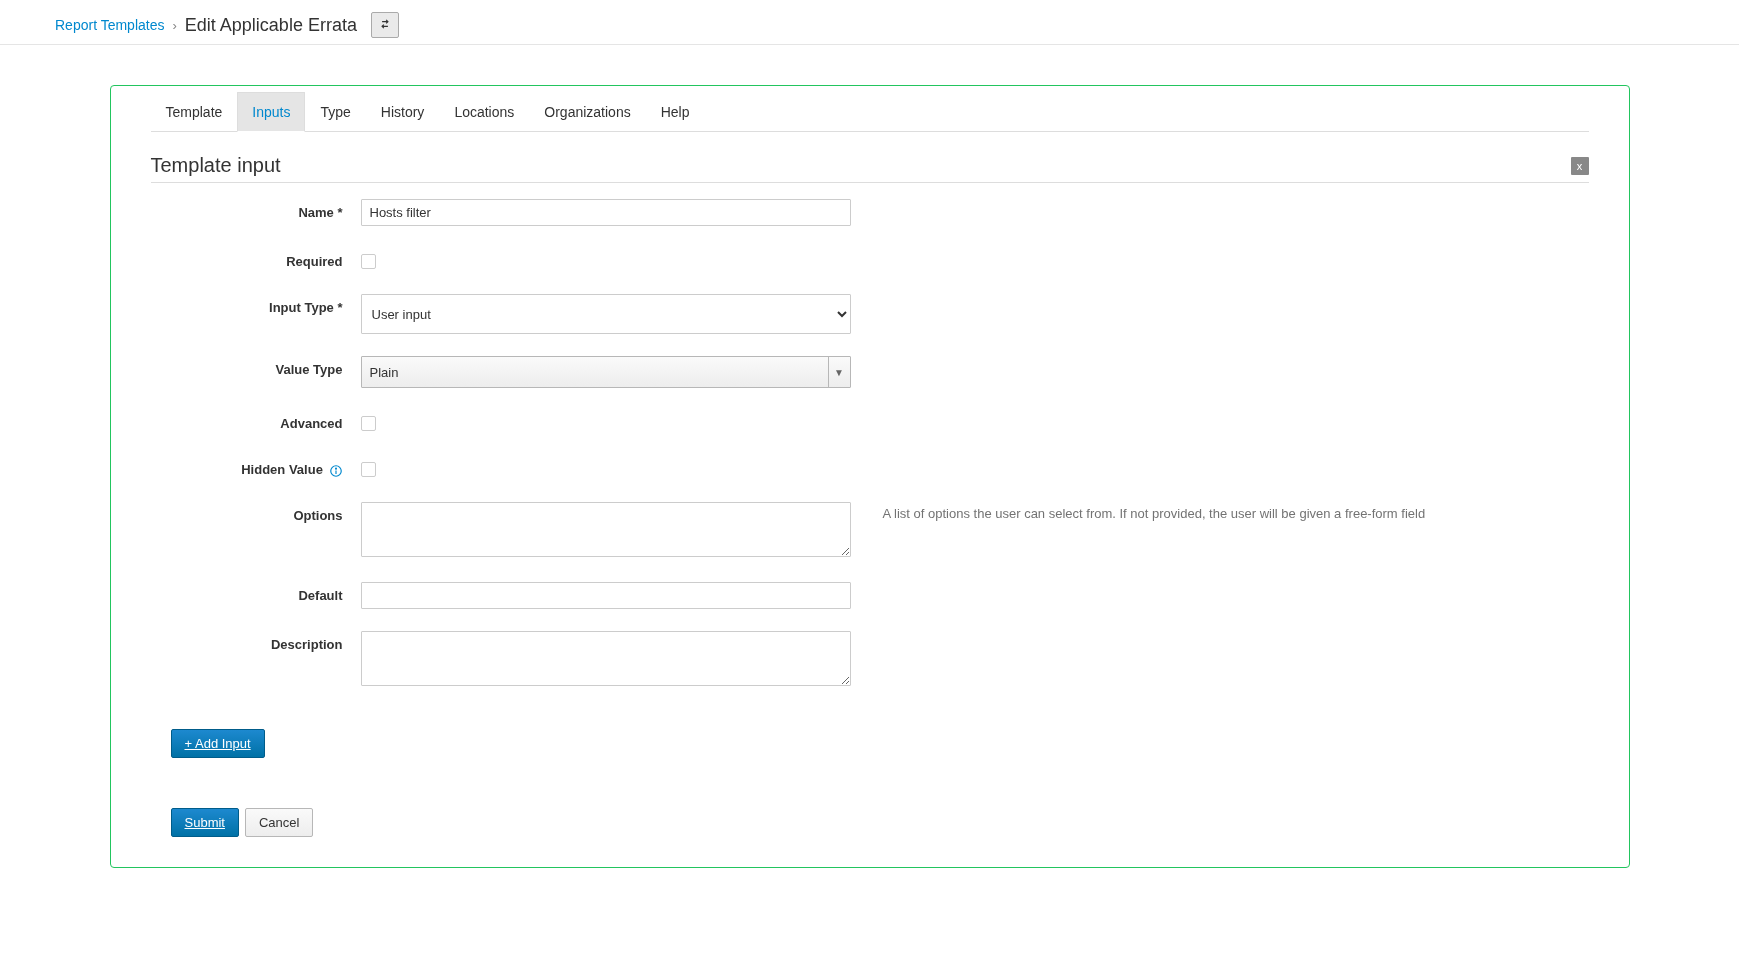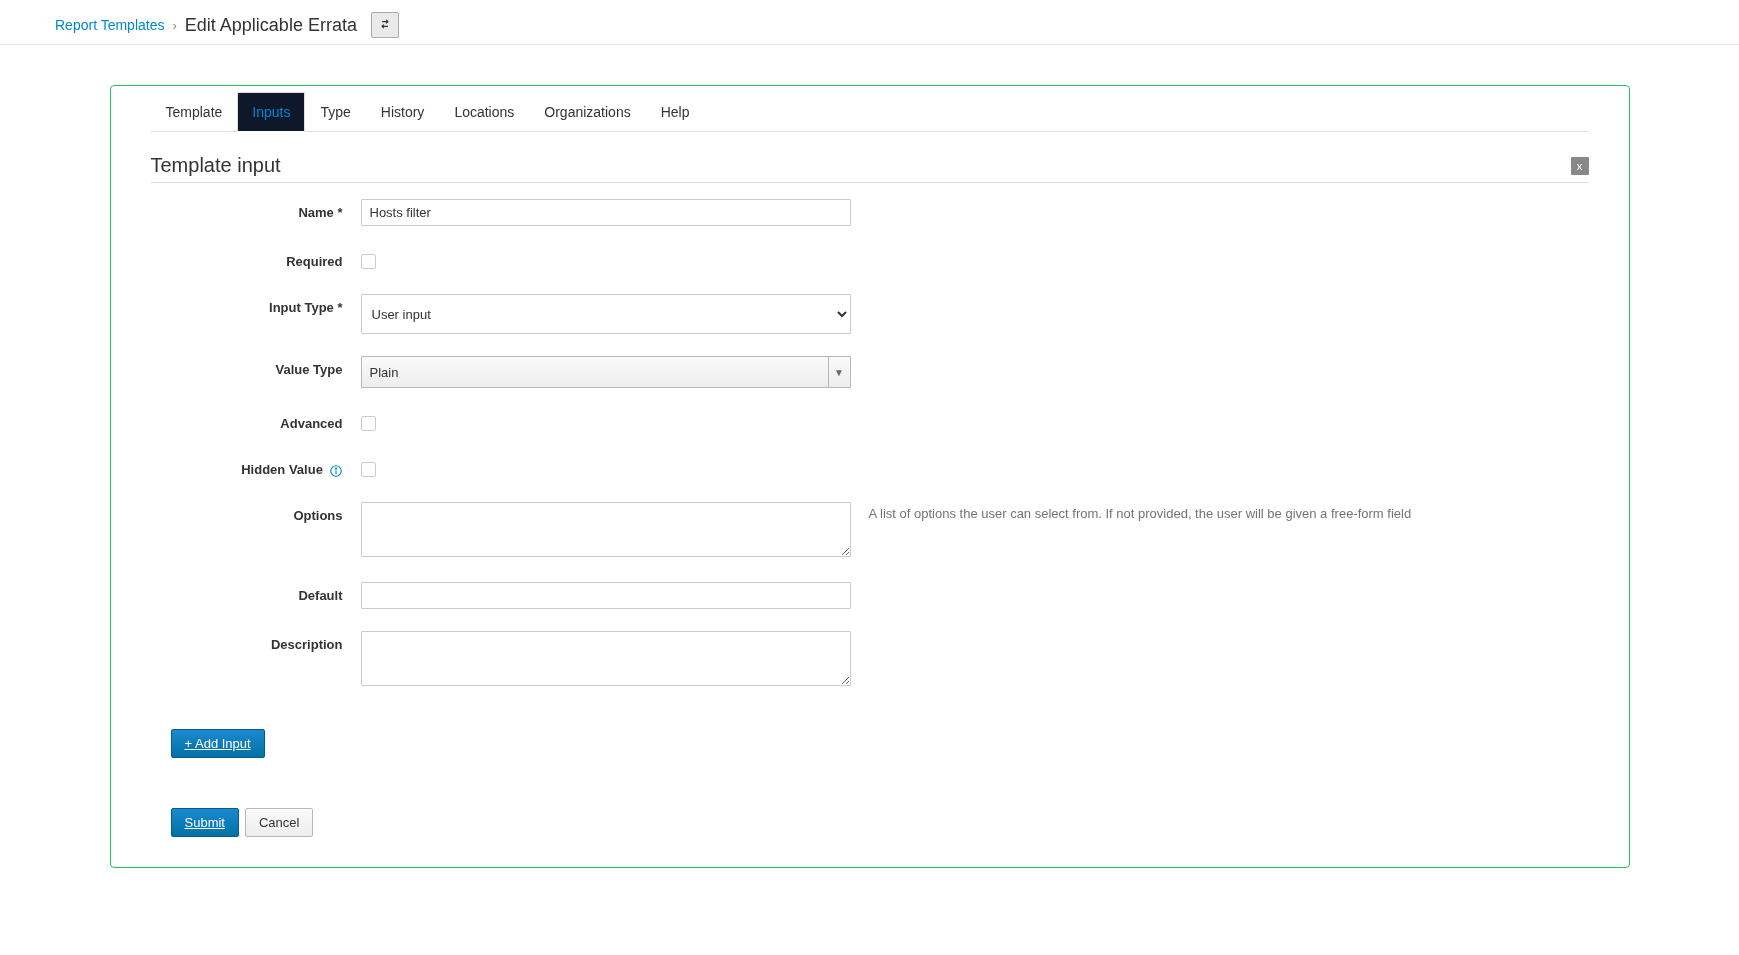--- a/index.html
+++ b/index.html
@@ -71,21 +71,21 @@
       font-size: 14px;
       border: 1px solid transparent;
       border-bottom: none;
       margin-bottom: -1px;
       border-radius: 1px 1px 0 0;
     }
     .tab.active {
       color: #0088ce;
       border-color: #ddd;
       border-bottom: 1px solid #fff;
-      background: #0f172a;
+      background: #e5e5e5;
     }
     .section-header-row {
       display: flex;
       justify-content: space-between;
       align-items: center;
       margin-top: 22px;
       border-bottom: 1px solid #ddd;
       padding-bottom: 5px;
     }
     .section-title {
@@ -120,21 +120,21 @@
       padding-right: 18px;
       padding-top: 6px;
       font-weight: 600;
       font-size: 13px;
     }
     .form-control-wrap {
       width: 490px;
     }
     .form-help {
       flex: 1;
-      padding-left: 18px;
+      padding-left: 32px;
       padding-top: 4px;
       color: #737373;
       font-size: 13px;
     }
     input[type="text"], textarea, select, .fakeselect {
       width: 100%;
       padding: 5px 8px;
       font-size: 13px;
       border: 1px solid #ccc;
       border-radius: 1px;

